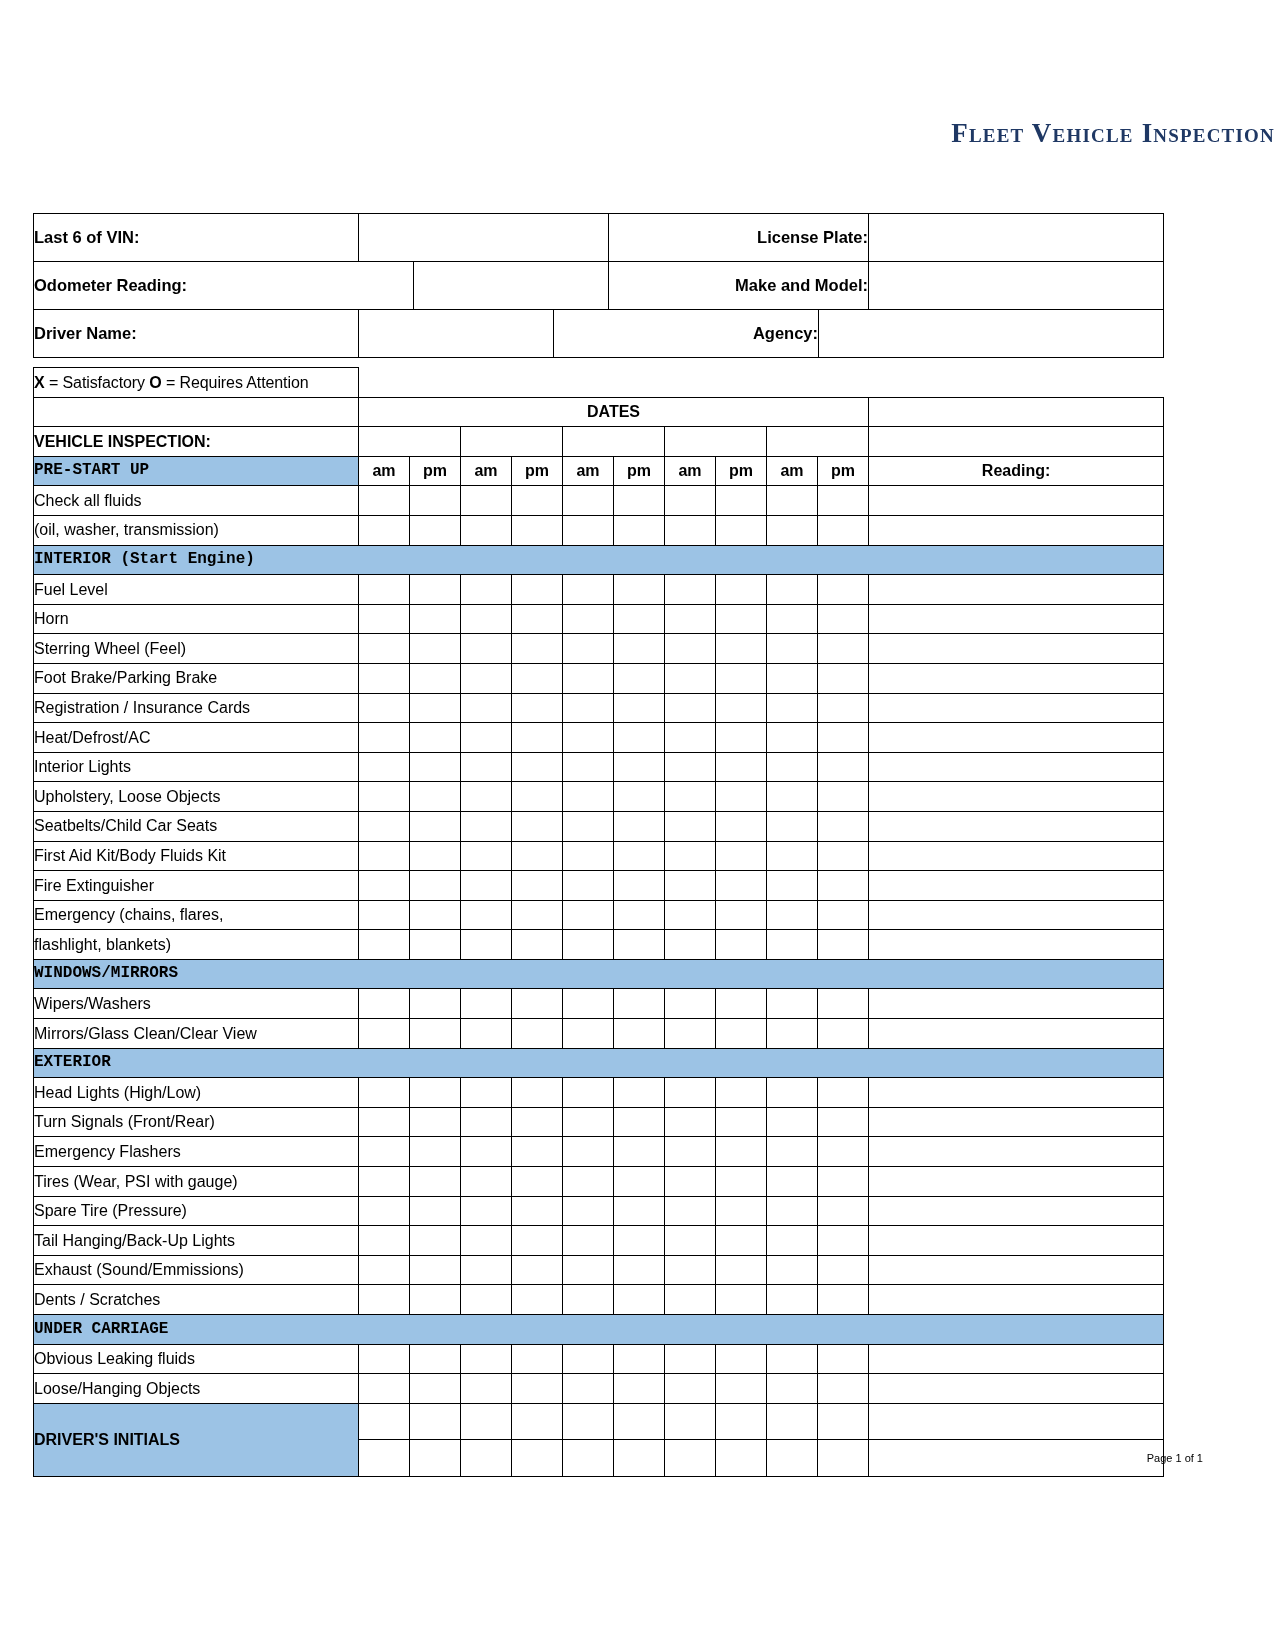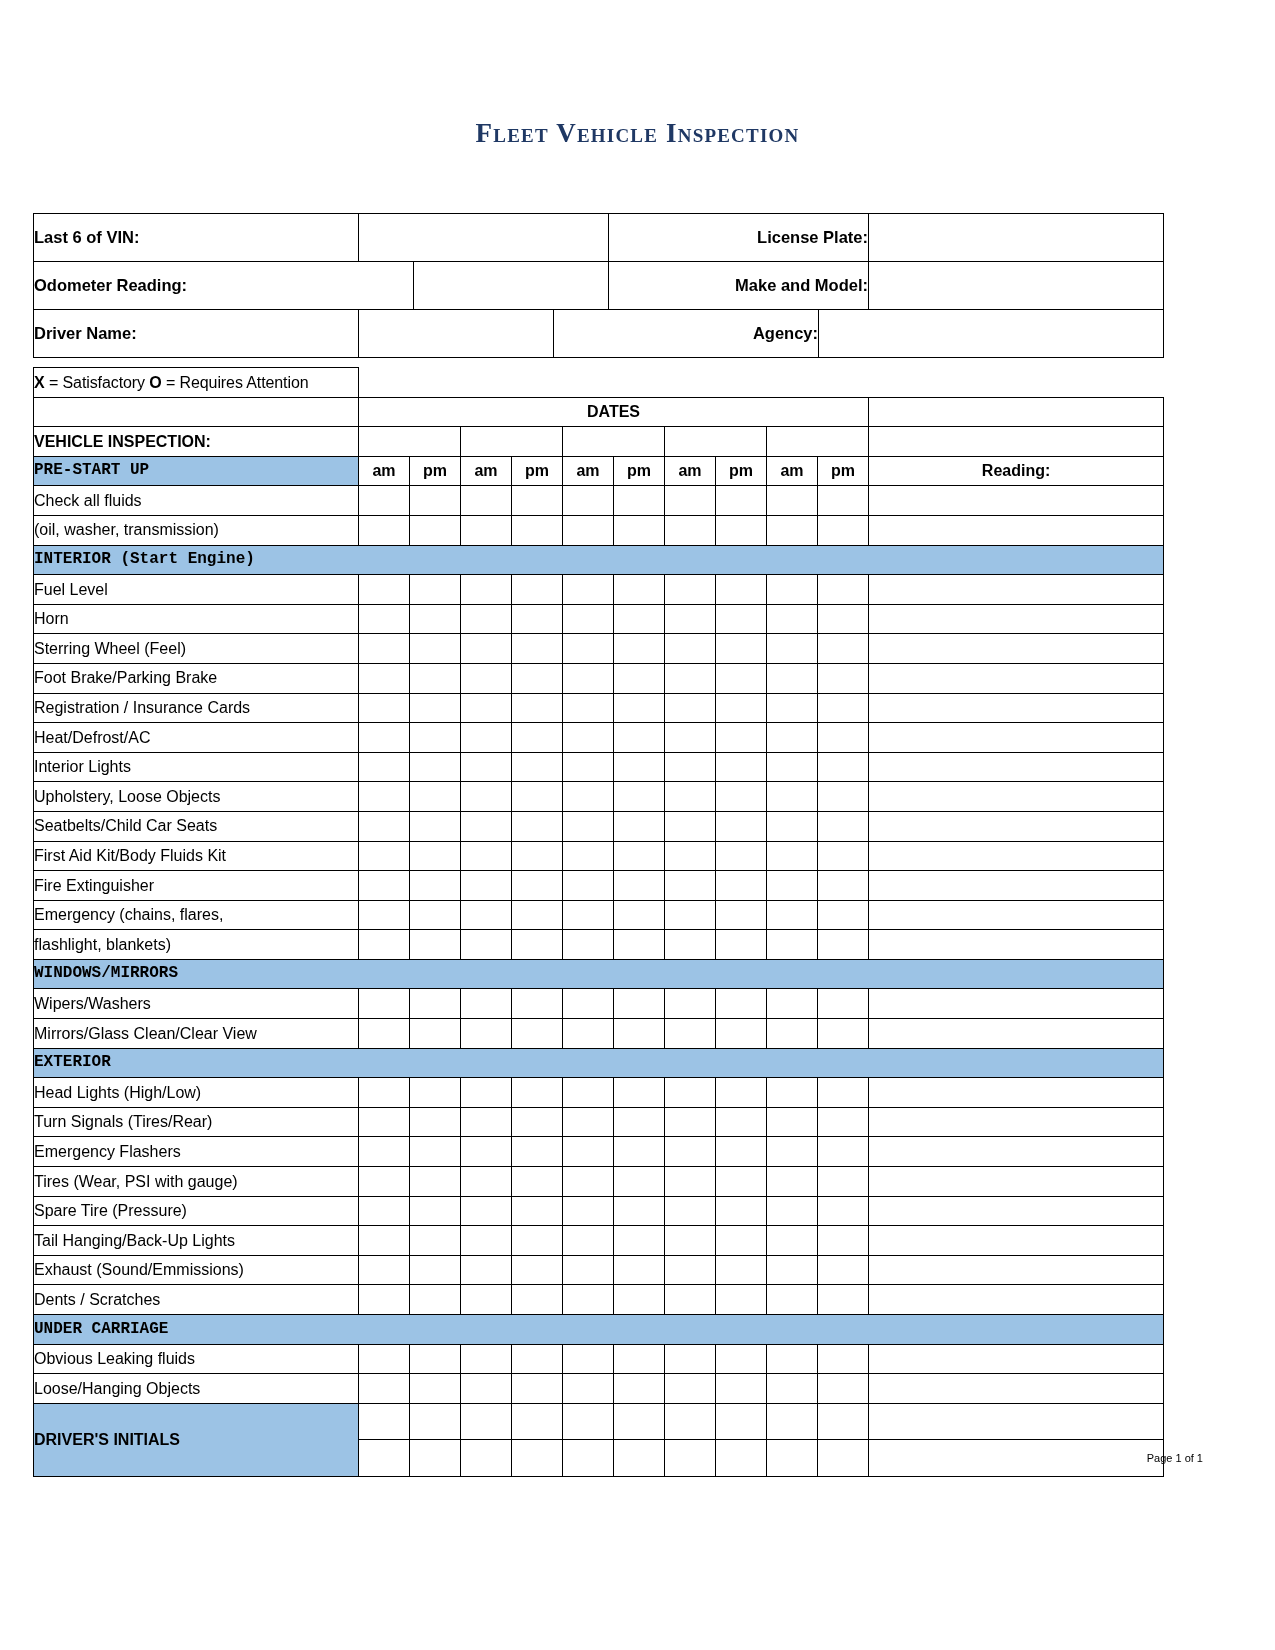--- a/index.html
+++ b/index.html
@@ -21,21 +21,21 @@
     height: 1650px;
     box-sizing: border-box;
   }
 
   
   .doc-title {
     position: absolute;
     top: 118px;
     left: 0;
     width: 1275px;
-    text-align: center;
+    text-align: right;
     font-family: "Liberation Serif", serif;
     font-variant: small-caps;
     font-weight: bold;
     font-size: 27px;
     letter-spacing: 1.2px;
     color: #1f3864;
   }
 
   
   .tbl {
@@ -485,21 +485,21 @@
           <td></td>
           <td></td>
           <td></td>
           <td></td>
           <td></td>
           <td></td>
           <td></td>
           <td></td>
         </tr>
         <tr>
-          <td class="item">Turn Signals (Tires/Rear)</td>
+          <td class="item">Turn Signals (Front/Rear)</td>
           <td></td>
           <td></td>
           <td></td>
           <td></td>
           <td></td>
           <td></td>
           <td></td>
           <td></td>
           <td></td>
           <td></td>

